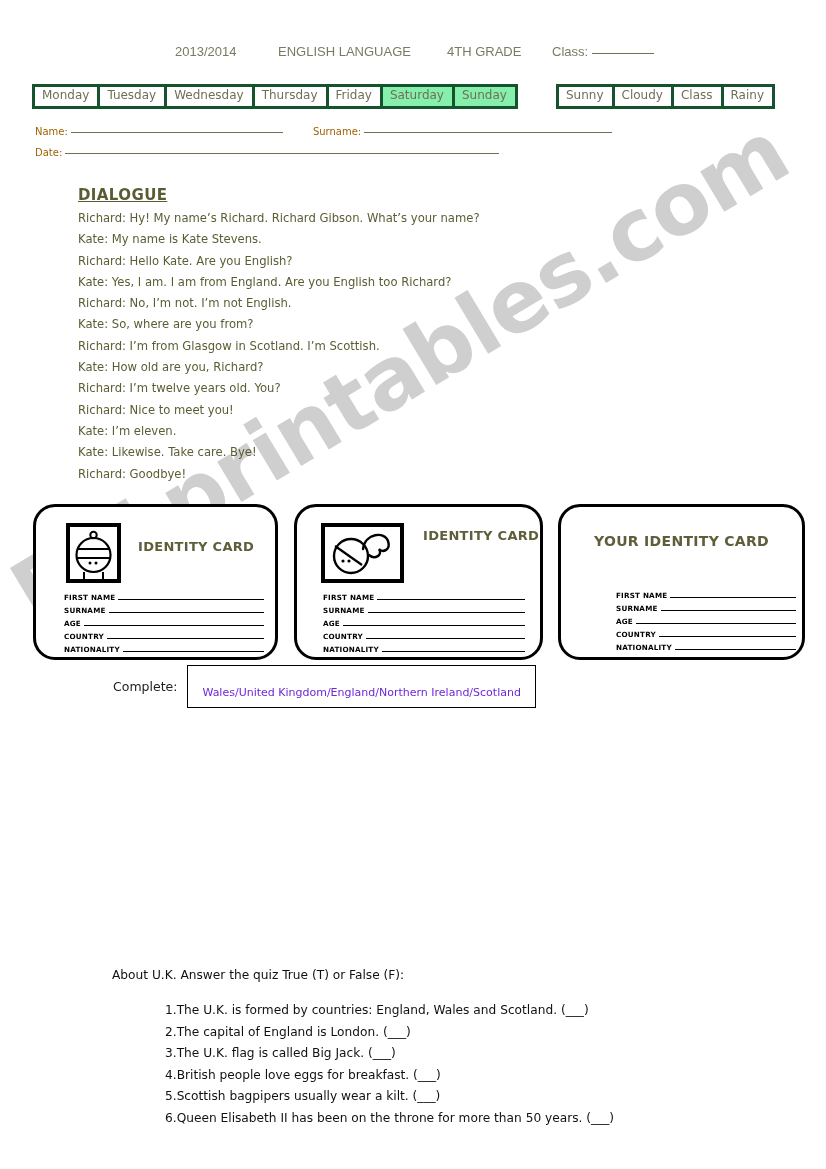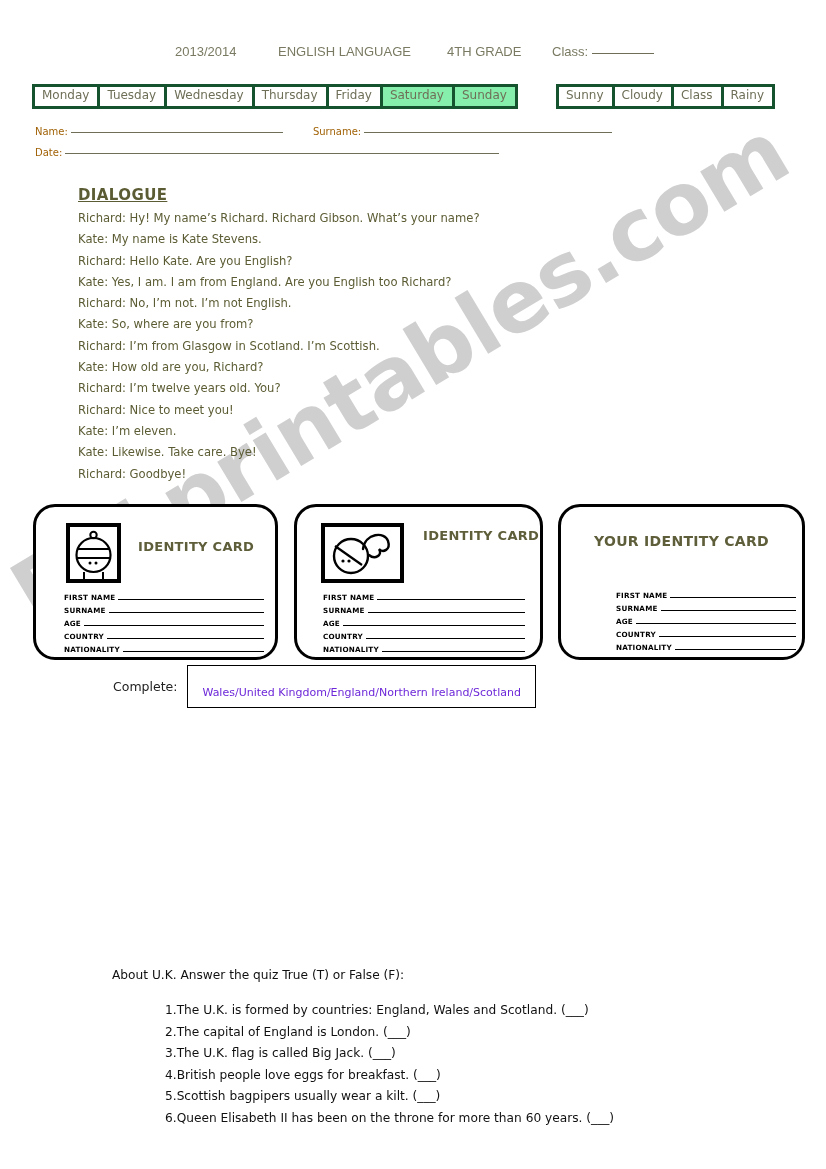--- a/index.html
+++ b/index.html
@@ -452,18 +452,18 @@
     </div>
 
     <div id="quiz">
       <div id="quiz-intro">About U.K. Answer the quiz True (T) or False (F):</div>
       <ul id="quiz-list">
         <li>1.The U.K. is formed by countries: England,  Wales and Scotland. (___)</li>
         <li>2.The capital of England is London. (___)</li>
         <li>3.The U.K. flag is called Big Jack. (___)</li>
         <li>4.British people love eggs for breakfast. (___)</li>
         <li>5.Scottish bagpipers usually wear a kilt. (___)</li>
-        <li>6.Queen Elisabeth II has been on the throne for more than 60 years. (___)</li>
+        <li>6.Queen Elisabeth II has been on the throne for more than 50 years. (___)</li>
       </ul>
     </div>
 
   </div>
 </div>
 
 </body></html>

